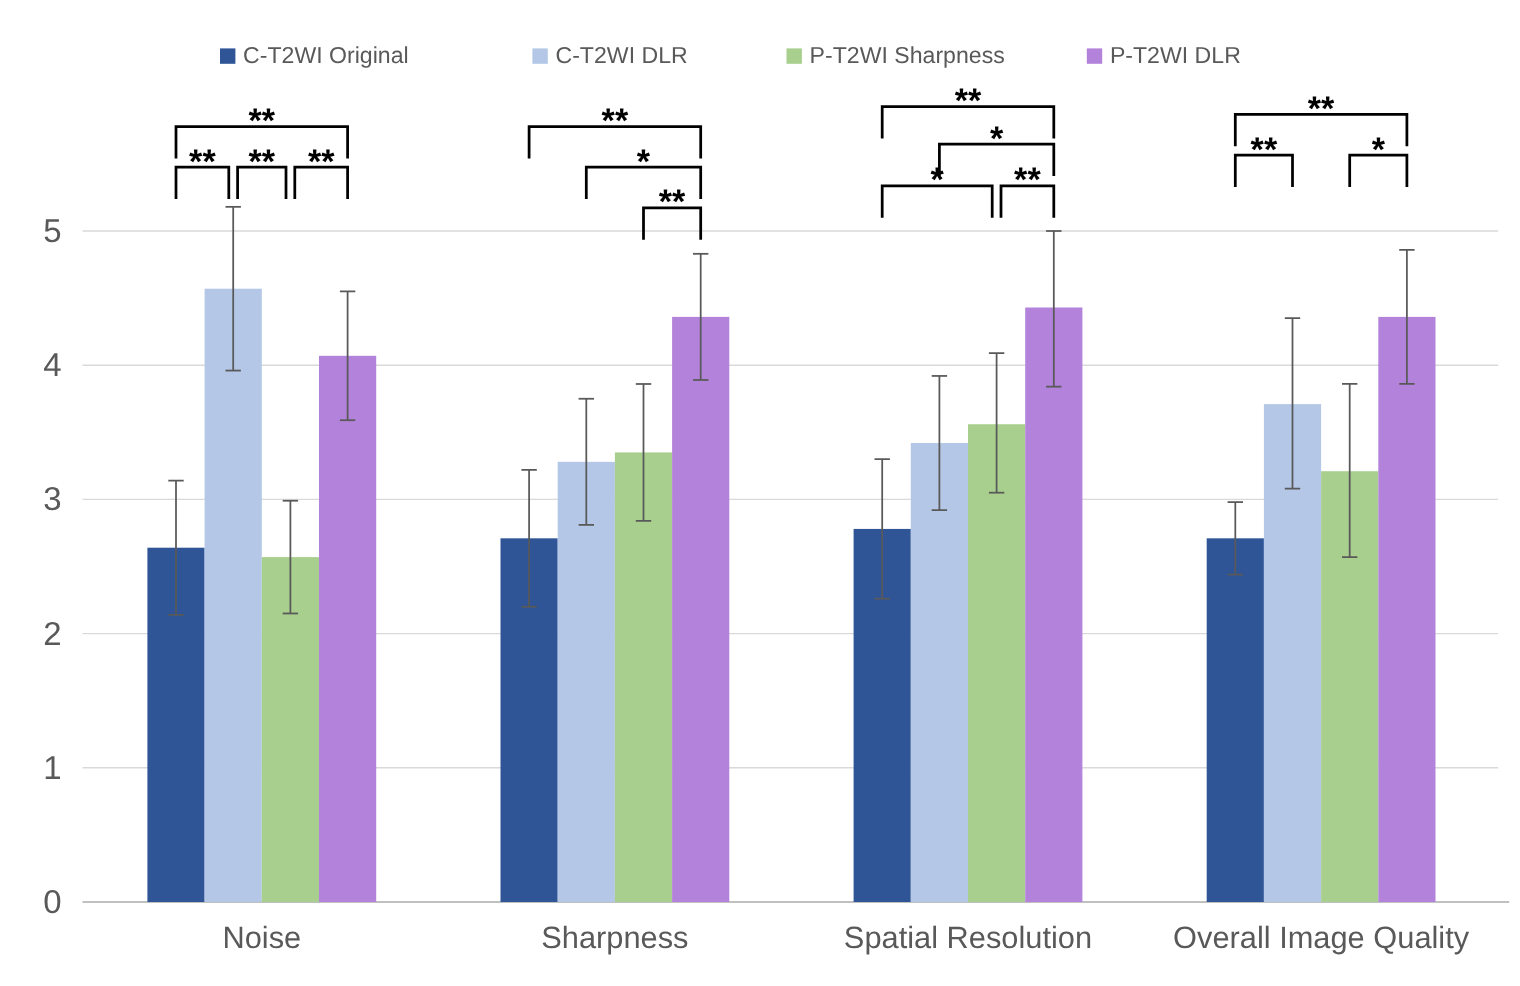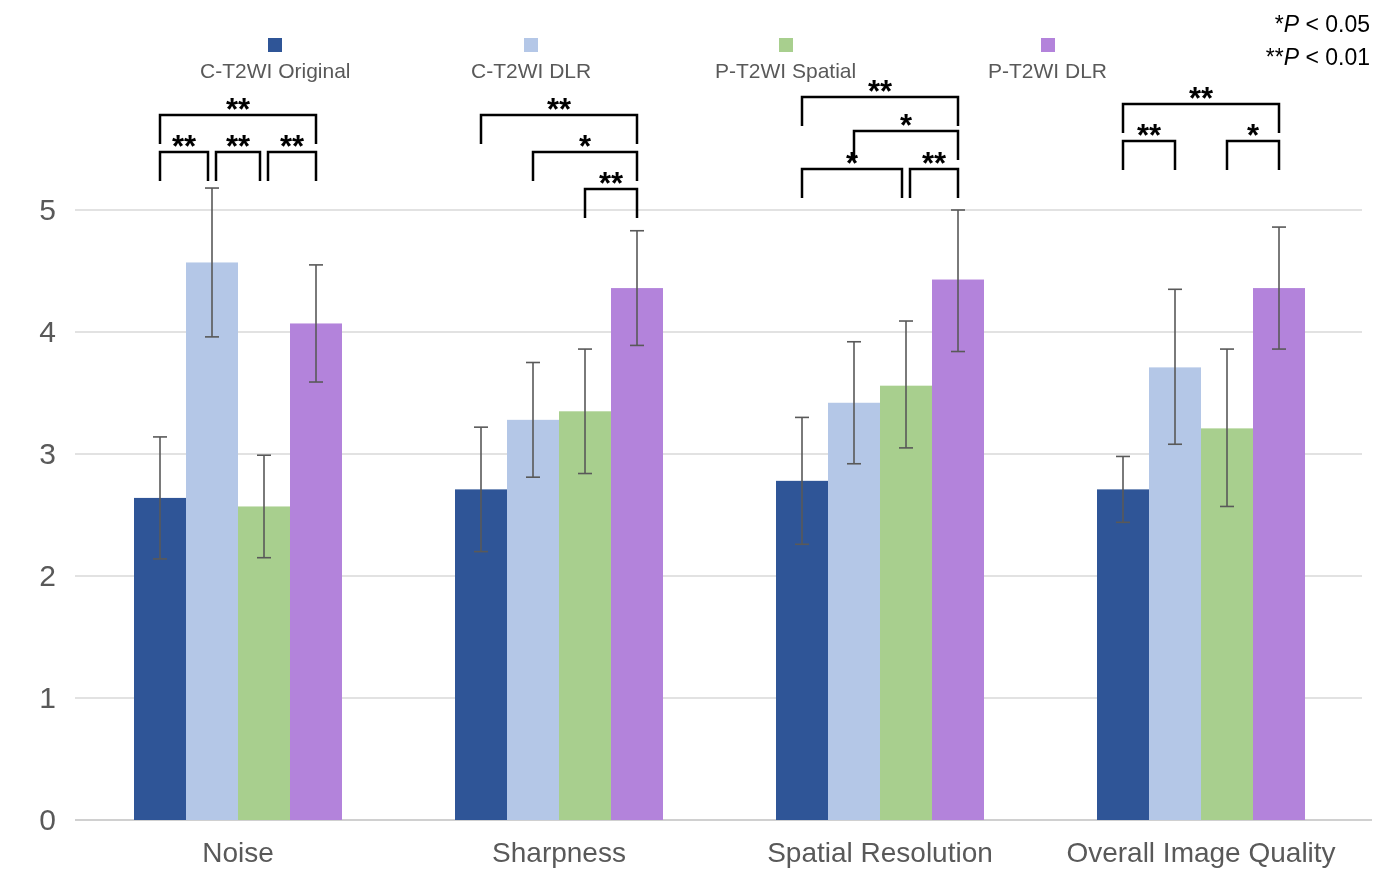--- a/index.html
+++ b/index.html
@@ -7,21 +7,21 @@
     position:relative;
     width:1382px;height:896px;
     background:#ffffff;
     font-family:"Liberation Sans",sans-serif;
     overflow:hidden;
   }
   #chart-svg{position:absolute;left:0;top:0;}
   .legend-item{
     position:absolute;top:38px;height:26px;
     display:flex;align-items:center;gap:7px;
-    font-size:21px;color:#595959;white-space:nowrap;flex-direction:column;
+    font-size:21px;color:#595959;white-space:nowrap;
   }
   .swatch{width:14px;height:14px;display:inline-block;flex:0 0 auto;}
   .pnote{
     position:absolute;top:8px;right:12px;
     text-align:right;font-size:23px;line-height:33px;color:#000;
   }
   .pnote .p-italic{font-style:italic;}
 </style>
 </head>
 <body>
@@ -136,31 +136,27 @@
       <path d="M 1123 170 L 1123 141 L 1175 141 L 1175 170" fill="none" stroke="#000000" stroke-width="2.5"></path>
       <text x="1149" y="146" text-anchor="middle" font-size="31" font-weight="bold" fill="#000000">**</text>
       <path d="M 1227 170 L 1227 141 L 1279 141 L 1279 170" fill="none" stroke="#000000" stroke-width="2.5"></path>
       <text x="1253" y="146" text-anchor="middle" font-size="31" font-weight="bold" fill="#000000">*</text>
     </svg>
 
   <div class="legend-item" style="left:200px;">
     <span class="swatch" style="background: rgb(47, 85, 151);"></span>
     <span>C-T2WI Original</span>
   </div>
-  <div class="legend-item" style="left:471px;">
+  <div class="legend-item" style="left:484px;">
     <span class="swatch" style="background: rgb(180, 199, 231);"></span>
     <span>C-T2WI DLR</span>
   </div>
   <div class="legend-item" style="left:715px;">
     <span class="swatch" style="background: rgb(168, 207, 142);"></span>
-    <span>P-T2WI Spatial</span>
+    <span>P-T2WI Sharpness</span>
   </div>
   <div class="legend-item" style="left:988px;justify-content:space-between;">
     <span class="swatch" style="background: rgb(179, 131, 219);"></span>
     <span>P-T2WI DLR</span>
   </div>
 
-  <div class="pnote">
-    <div><span>*</span><span class="p-italic">P</span><span> &lt; 0.05</span></div>
-    <div><span>**</span><span class="p-italic">P</span><span> &lt; 0.01</span></div>
-  </div>
 
 </div>
 
 </body></html>

